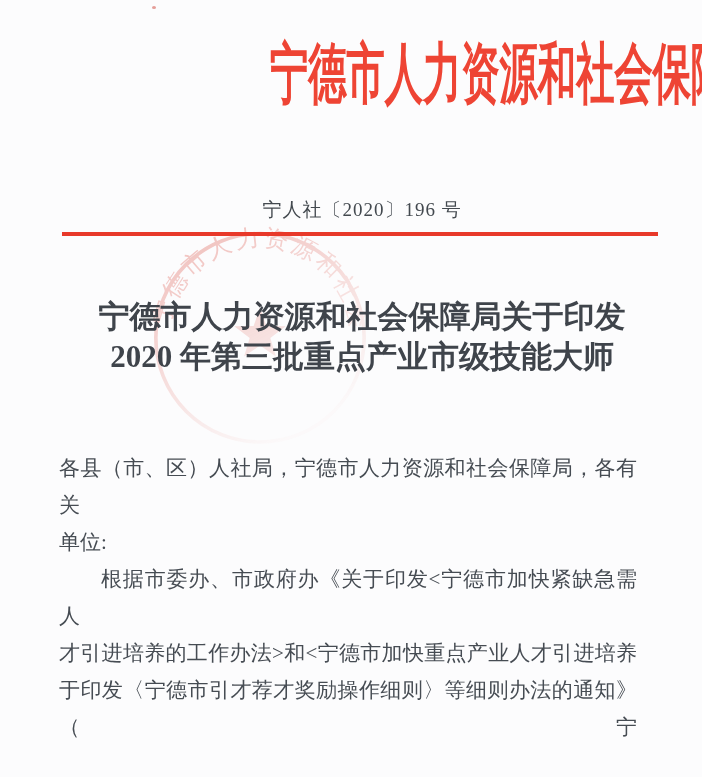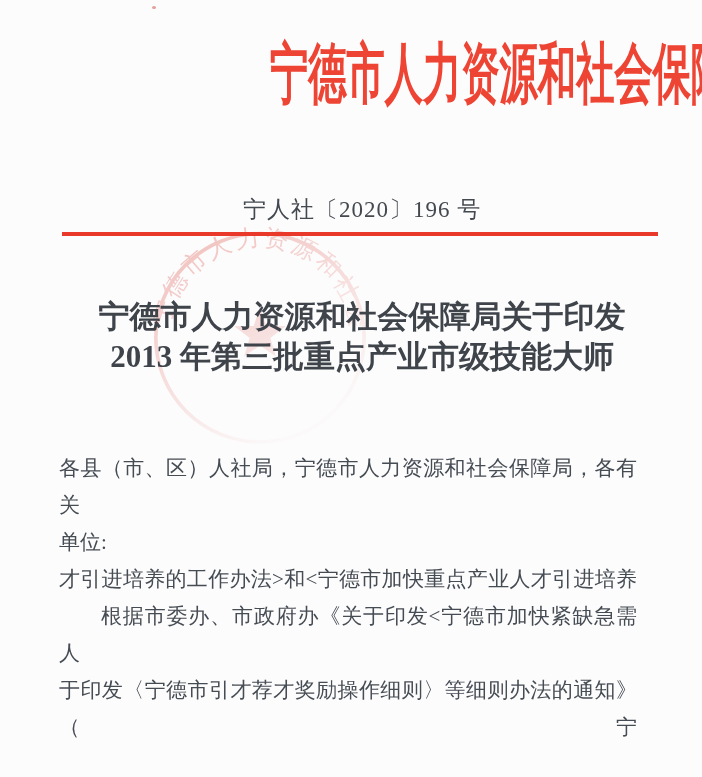--- a/index.html
+++ b/index.html
@@ -38,21 +38,21 @@
     transform: scale(0.58, 1.0);
     transform-origin: 50% 50%;
     letter-spacing: 0;
   }
   
   .doc-number {
     position: absolute;
     left: 62px; top: 194px;
     width: 600px;
     text-align: center;
-    font-size: 23px;
+    font-size: 19px;
     line-height: 32px;
     color: #43494f;
     letter-spacing: 1px;
   }
   
   .red-rule {
     position: absolute;
     left: 62px; top: 232px;
     width: 596px; height: 4px;
     background: #e8392a;
@@ -121,25 +121,25 @@
   <div class="agency-header">
     <span class="agency-header-text">宁德市人力资源和社会保障局文件</span>
   </div>
 
   <div class="doc-number">宁人社〔2020〕196 号</div>
 
   <div class="red-rule"></div>
 
   <div class="doc-title">
     <div>宁德市人力资源和社会保障局关于印发</div>
-    <div>2013 年第三批重点产业市级技能大师</div>
+    <div>2020 年第三批重点产业市级技能大师</div>
   </div>
 
   <div class="doc-body">
     <div class="body-line">各县（市、区）人社局，宁德市人力资源和社会保障局，各有关</div>
     <div class="body-line no-justify">单位:</div>
+    <div class="body-line indent">根据市委办、市政府办《关于印发&lt;宁德市加快紧缺急需人</div>
     <div class="body-line">才引进培养的工作办法&gt;和&lt;宁德市加快重点产业人才引进培养</div>
-    <div class="body-line indent">根据市委办、市政府办《关于印发&lt;宁德市加快紧缺急需人</div>
     <div class="body-line">于印发〈宁德市引才荐才奖励操作细则〉等细则办法的通知》（宁</div>
 
   </div>
 
 </div>
 
 </body></html>

